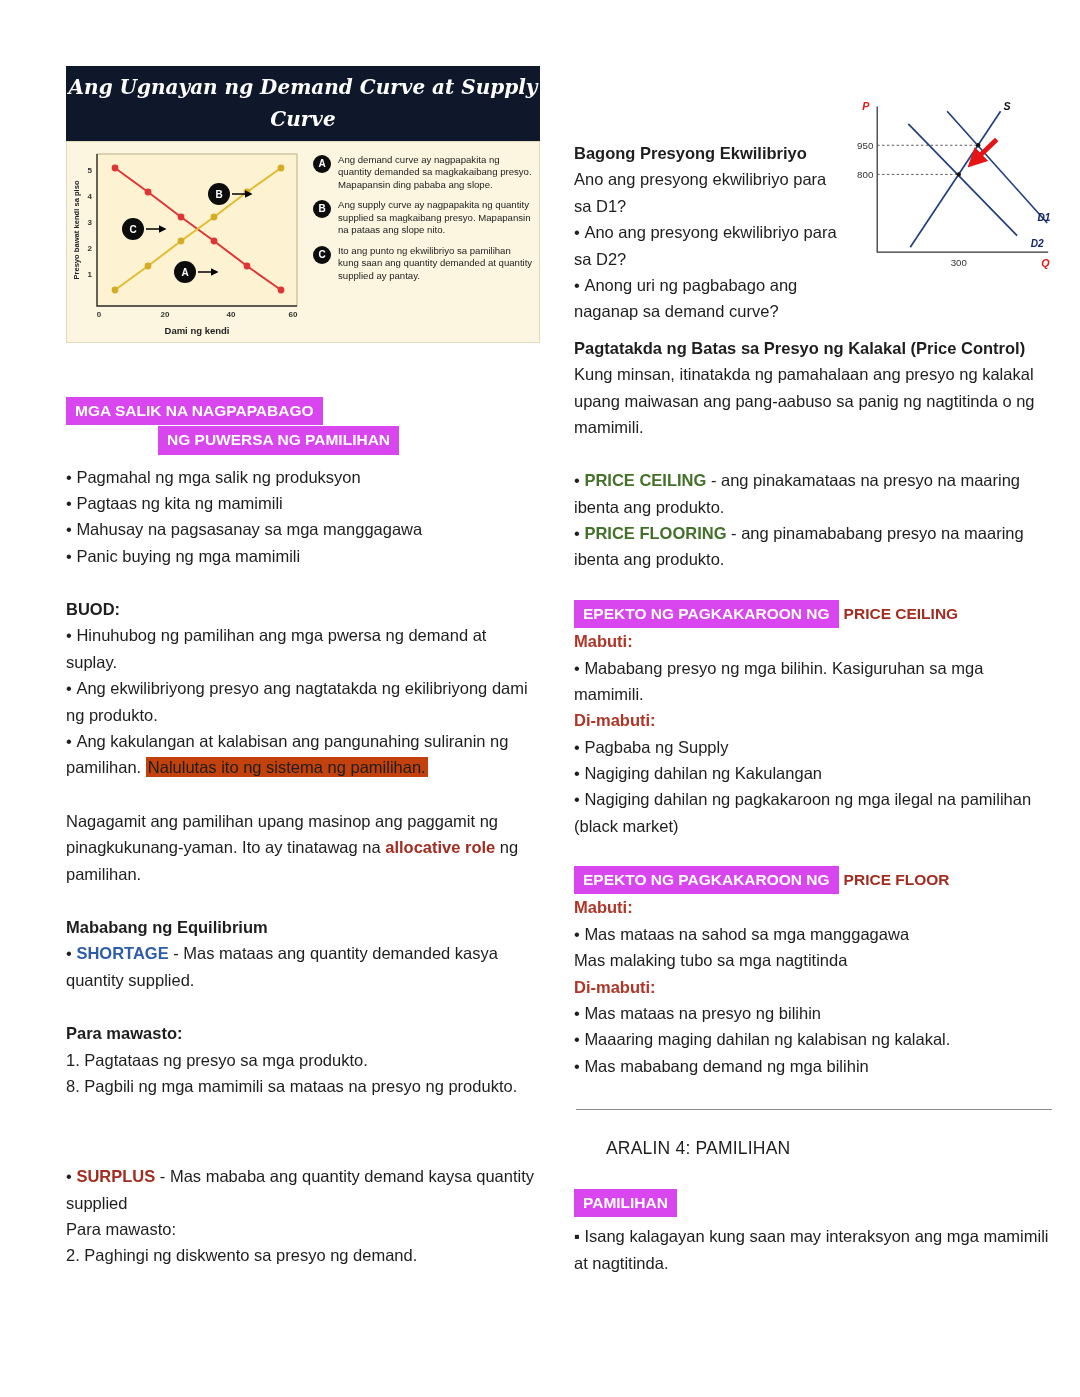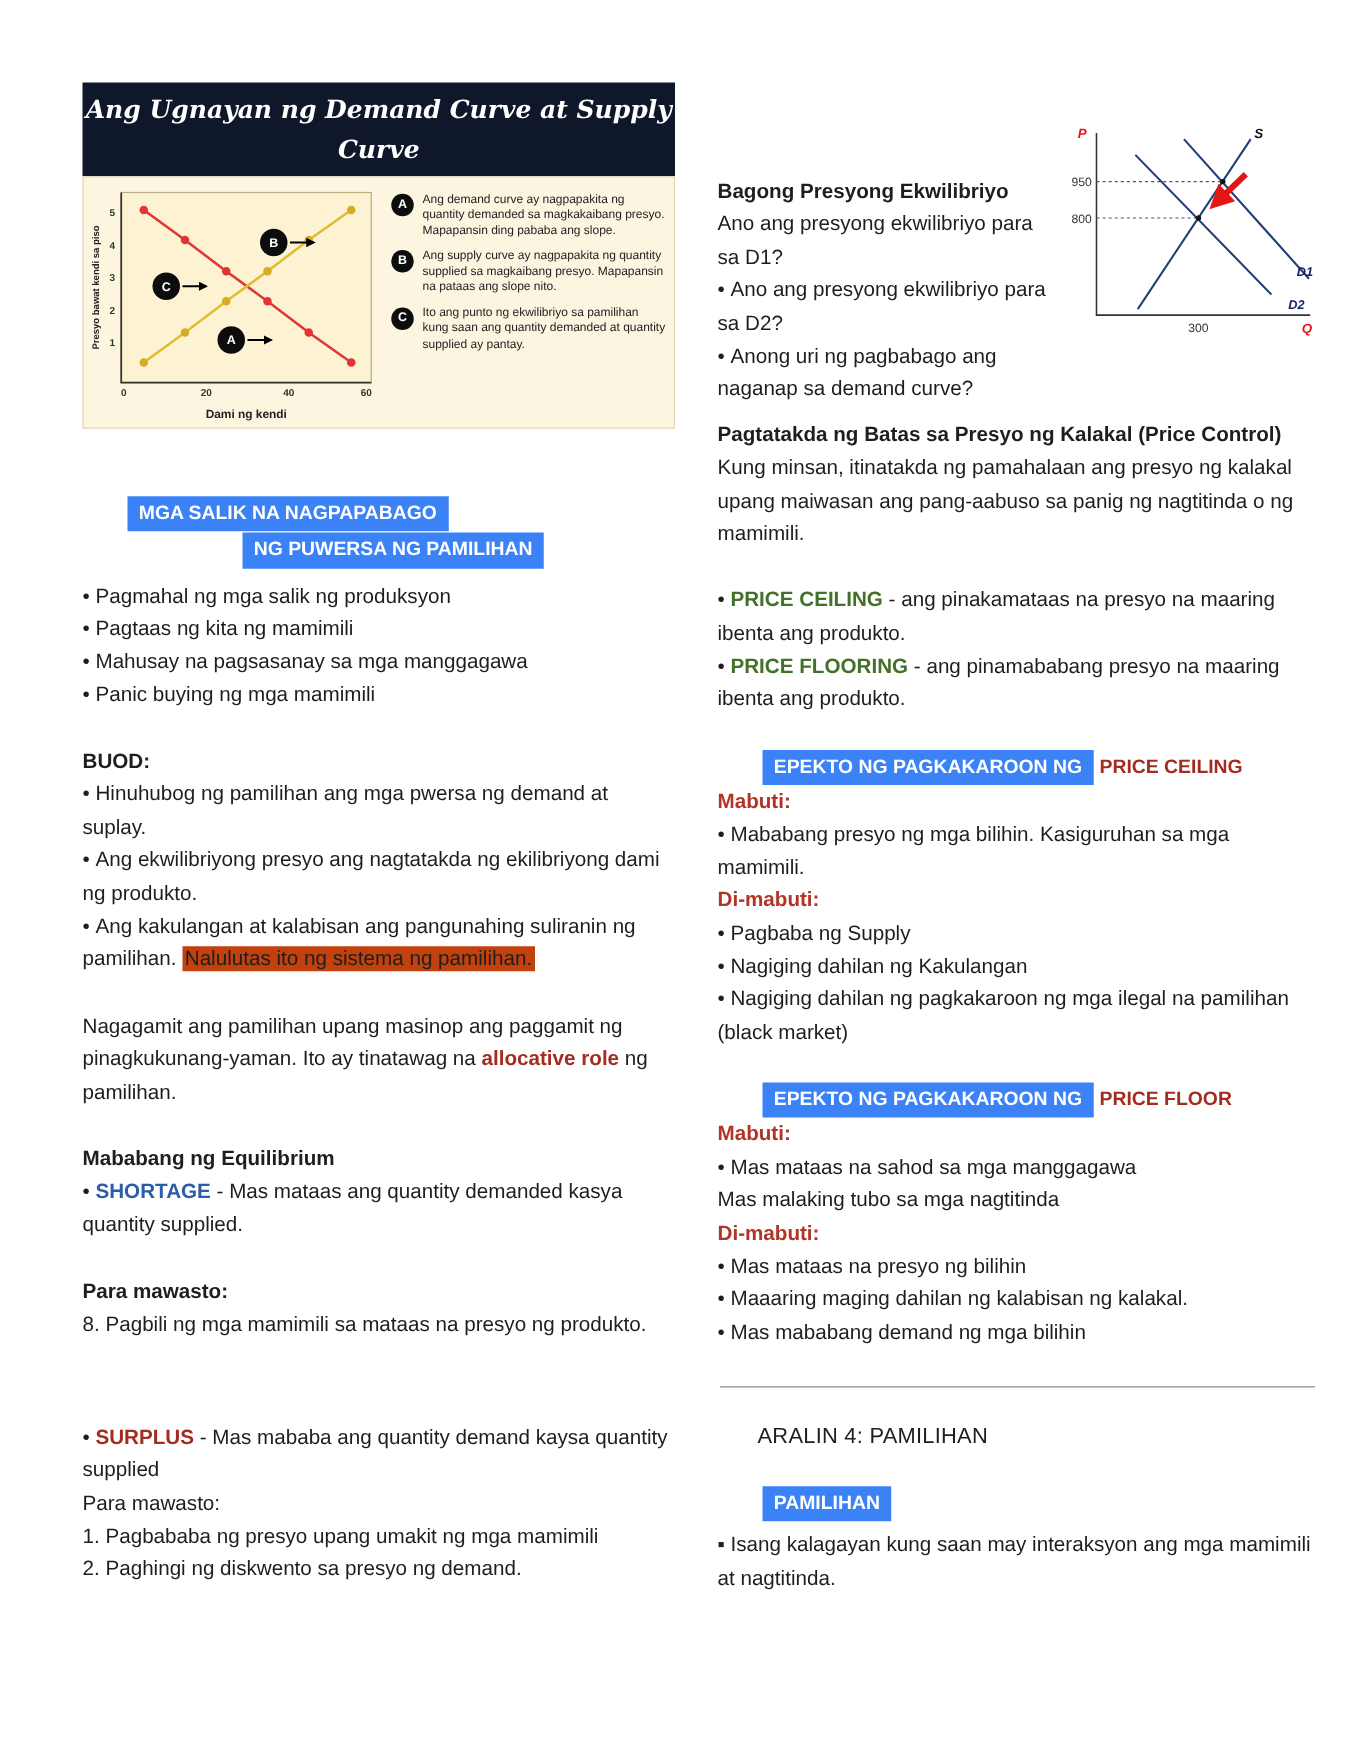--- a/index.html
+++ b/index.html
@@ -42,22 +42,22 @@
   .tick { font-size: 8px; font-weight: 700; fill: #333; }
   .axis-label { font-size: 9.5px; font-weight: 700; fill: #222; }
   .marker-letter { fill: #fff; font-size: 10px; font-weight: 700; }
   .dg-red { fill: #e51515; font-weight: 700; font-style: italic; font-size: 11px; }
   .dg-navy { fill: #15256b; font-weight: 700; font-style: italic; font-size: 10.5px; }
   .dg-dark { fill: #111; font-weight: 700; font-style: italic; font-size: 11px; }
   .dg-num { font-size: 10px; fill: #333; }
 
   
   .hbox {
-    display: inline-block; background: #3b82f6; color: #fff; font-weight: 700;
-    font-size: 15.5px; padding: 2px 9px 3px; line-height: 1.5; margin-left: 36px;
+    display: inline-block; background: #d946ef; color: #fff; font-weight: 700;
+    font-size: 15.5px; padding: 2px 9px 3px; line-height: 1.5;
   }
   .hline2 { margin-left: 92px; margin-top: 1px; }
   .bold { font-weight: 700; }
   .term-red { color: #a32c20; font-weight: 700; }
   .term-blue { color: #2d5da8; font-weight: 700; }
   .term-green { color: #44712a; font-weight: 700; }
   .sub-red { color: #b03527; font-weight: 700; }
   .hl { background: #c2410c; padding: 1px 2px; }
   .bul::before { content: "\2022\00a0"; }
 
@@ -180,25 +180,25 @@
       <div class="bul"><span>Ang kakulangan at kalabisan ang pangunahing suliranin ng pamilihan. </span><span class="hl">Nalulutas ito ng sistema ng pamilihan.</span></div>
     </div>
 
     <p class="mt-md"><span>Nagagamit ang pamilihan upang masinop ang paggamit ng pinagkukunang-yaman. Ito ay tinatawag na </span><span class="term-red">allocative role</span><span> ng pamilihan.</span></p>
 
     <div class="mt-md">
       <div class="bold">Mababang ng Equilibrium</div>
       <div class="bul"><span class="term-blue">SHORTAGE</span><span> - Mas mataas ang quantity demanded kasya quantity supplied.</span></div>
 
       <div class="bold mt-md">Para mawasto:</div>
+      <div>1. Pagtataas ng presyo sa mga produkto.</div>
       <div>8. Pagbili ng mga mamimili sa mataas na presyo ng produkto.</div>
 
       <div class="bul mt-lg"><span class="term-red">SURPLUS</span><span> - Mas mababa ang quantity demand kaysa quantity supplied</span></div>
       <div>Para mawasto:</div>
-      <div>1. Pagbababa ng presyo upang umakit ng mga mamimili</div>
       <div>2. Paghingi ng diskwento sa presyo ng demand.</div>
     </div>
 
   </div>
 
   <div class="col-right">
 
     <div class="bagong">
       <div class="bagong-left">
         <div class="bold">Bagong Presyong Ekwilibriyo</div>

